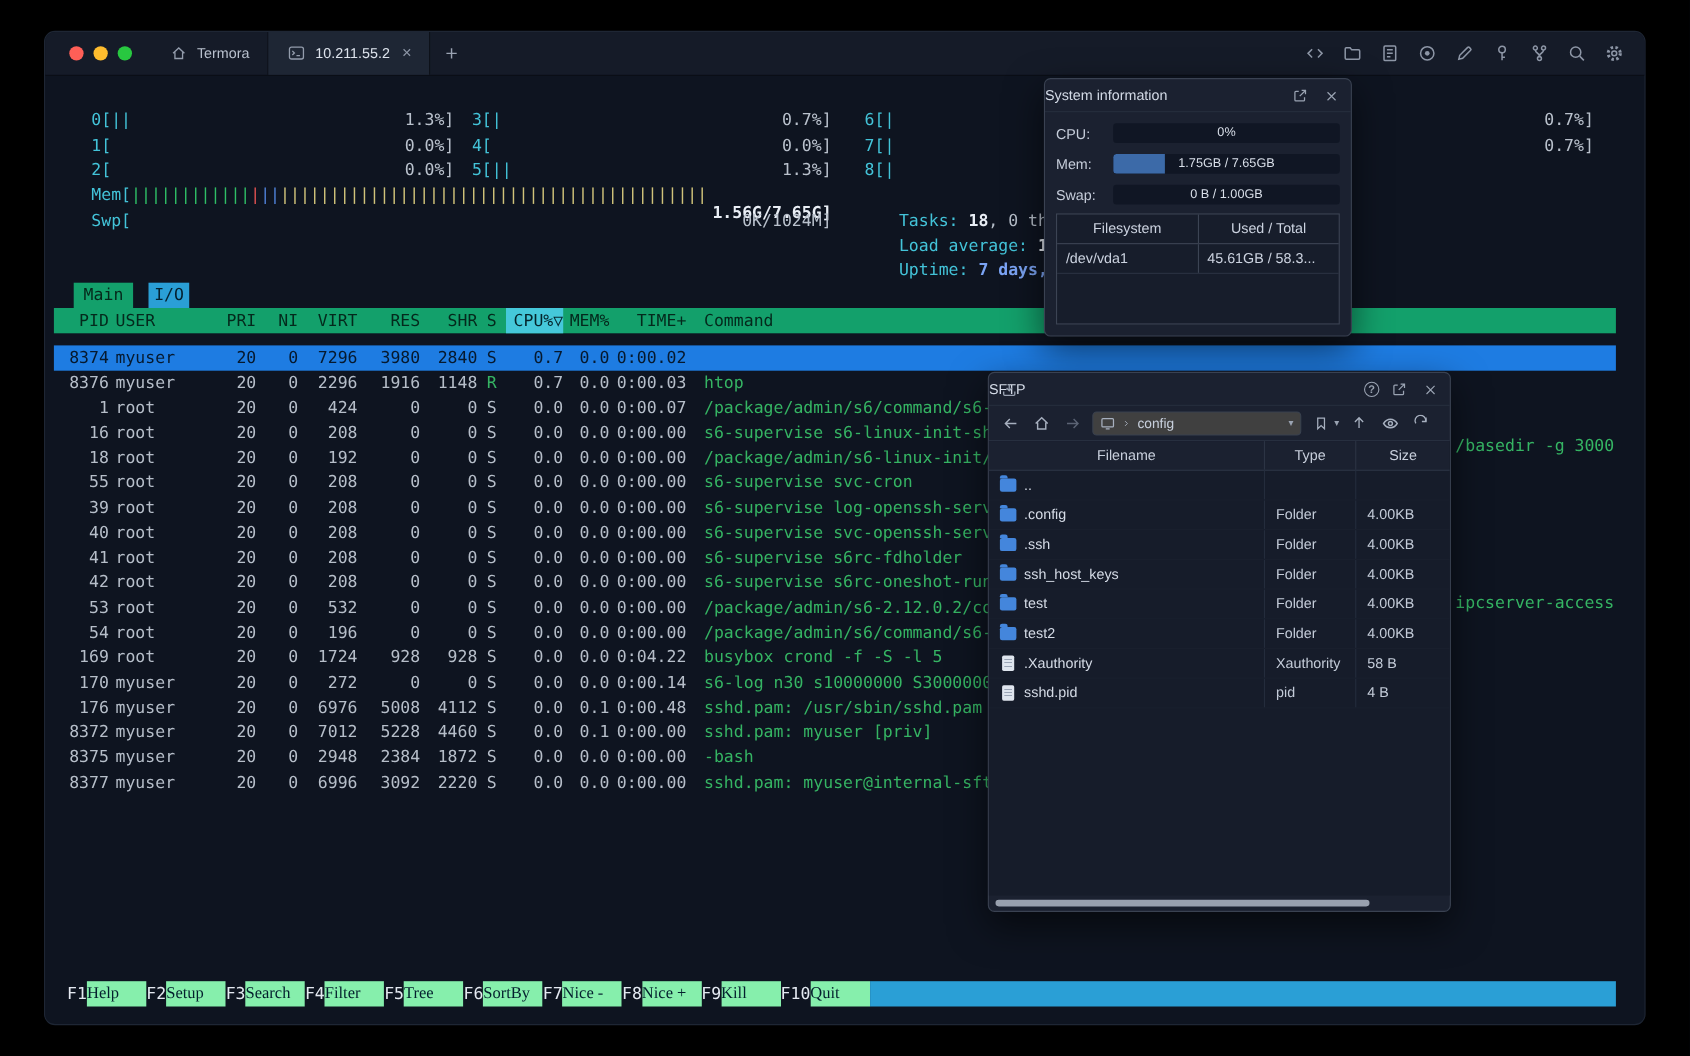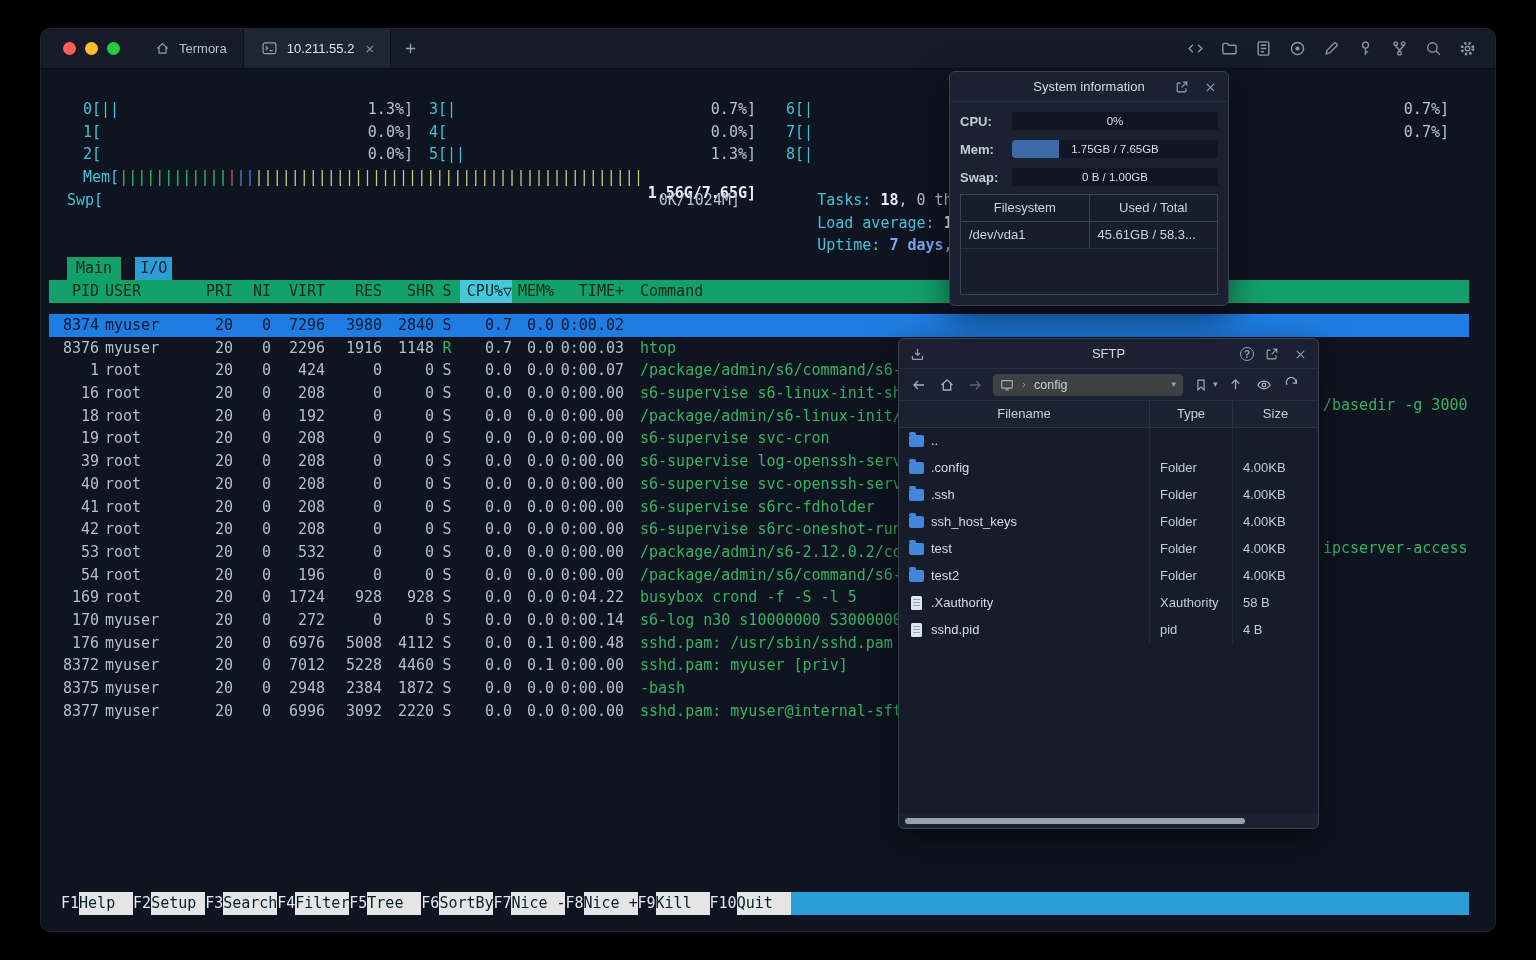--- a/index.html
+++ b/index.html
@@ -35,21 +35,21 @@
   .blueval { color:#7ba4f5; font-weight:bold; }
 
   .mcol-0 { left:42px; top:29px; width:330px; }
   .mcol-1 { left:388px; top:29px; width:327px; }
   .mcol-2 { left:745px; top:29px; width:663px; }
   .meter { display:flex; }
   .meter .lab { color:#43c3d8; } .meter .bars { color:#43c3d8; }
   .meter .sp { flex:1; } .meter .val { color:#b9c1cc; }
 
   .memline { left:42px; top:97px; width:673px; display:flex; }
-  .swpline { left:26px; top:120px; width:673px; display:flex; }
+  .swpline { left:42px; top:120px; width:673px; display:flex; }
   .memline .lab, .swpline .lab { color:#43c3d8; }
   .memline .bars { flex:1; overflow:hidden; white-space:pre; }
   .swpline .sp { flex:1; }
   .seg-g { color:#2fbe66; } .seg-r { color:#e05252; } .seg-b { color:#4f81d8; } .seg-y { color:#cfc27a; }
   .memline .val { color:#e9eef5; font-weight:bold;margin-top:16px; }
   .swpline .val { color:#b9c1cc; }
 
   .stat-tasks { left:722px; top:97px; }
   .stat-load  { left:722px; top:120px; }
   .stat-uptime{ left:722px; top:142px; }
@@ -74,35 +74,35 @@
   .prow.sel { background:#1e7ce2; }
   .prow.sel .cell { color:#06192e; }
 
   .ovf { position:absolute; color:#35b463; height:22.7px; line-height:22.7px; white-space:pre; }
   .ovf-0 { left:1282px; top:324.5px; } .ovf-1 { left:1282px; top:468px; }
 
   .fbar { left:20px; right:26px; top:823px; height:22.7px; line-height:22.7px; display:flex; }
   .fbar::after { content:""; flex:1; background:#2a9fd6; }
   .fpair { display:flex; }
   .fk { color:#e4e9f1; white-space:pre; }
-  .fl { background:#e5e5e5; color:#04202e; width:54px; white-space:pre; overflow:hidden; }
+  .fl { background:#86efac; color:#04202e; width:54px; white-space:pre; overflow:hidden;font-family:Liberation Serif, serif; }
 
   
   .panel { position:absolute; background:#1b2130; border:1px solid #3a4252; border-radius:6px;
     box-shadow:0 12px 34px rgba(0,0,0,.55); color:#ccd3e0; z-index:5; font-size:13px; }
-  .p-title { height:30px; position:relative; display:flex; align-items:center; justify-content:center;
+  .p-title { height:30px; position:relative; display:flex; align-items:center; justify-content:flex-start;
     border-bottom:1px solid #262e3e; font-size:13px; color:#d3dae6; }
   .p-actions { position:absolute; right:8px; top:0; height:30px; display:flex; gap:8px; align-items:center; }
   .p-actions svg, .t-left svg { stroke:#9aa3b2; fill:none; stroke-width:1.3; }
   .t-left { position:absolute; left:8px; top:5px; }
 
   
   .sysinfo { left:908px; top:42px; width:280px; height:235px; }
   .si-row { display:flex; align-items:center; margin:10px 10px 0 10px; gap:8px; }
-  .si-label { width:44px; color:#c6cdda;font-weight:bold; }
+  .si-label { width:44px; color:#c6cdda; }
   .si-bar { flex:1; height:18px; position:relative; background:#101624; border-radius:3px; overflow:hidden; }
   .si-fill { position:absolute; left:0; top:0; bottom:0; background:#3c6aa8; border-radius:3px 0 0 3px; }
   .si-bar-text { position:absolute; inset:0; display:flex; align-items:center; justify-content:center;
     font-size:11.5px; color:#d9dfe9; }
   .si-table { position:absolute; left:10px; right:10px; top:122px; bottom:10px;
     border:1px solid #3c4454; background:#171d2b; }
   .si-thead { display:flex; height:27px; line-height:26px; border-bottom:1px solid #3c4454; text-align:center; }
   .si-thead span { flex:1; }
   .si-thead span + span { border-left:1px solid #3c4454; }
   .si-trow { display:flex; height:27px; line-height:26px; border-bottom:1px solid #2b3242; }
@@ -389,21 +389,21 @@
           <span class="cell r">0</span>
           <span class="cell r">0</span>
           <span class="cell c">S</span>
           <span class="cell r">0.0</span>
           <span class="cell r">0.0</span>
           <span class="cell r">0:00.00</span>
           <span class="cell l pl16 cmd">/package/admin/s6-linux-init/</span>
         </div>
 
         <div class="prow">
-          <span class="cell r">19</span>
+          <span class="cell r">55</span>
           <span class="cell l pl6">root</span>
           <span class="cell r">20</span>
           <span class="cell r">0</span>
           <span class="cell r">208</span>
           <span class="cell r">0</span>
           <span class="cell r">0</span>
           <span class="cell c">S</span>
           <span class="cell r">0.0</span>
           <span class="cell r">0.0</span>
           <span class="cell r">0:00.00</span>

